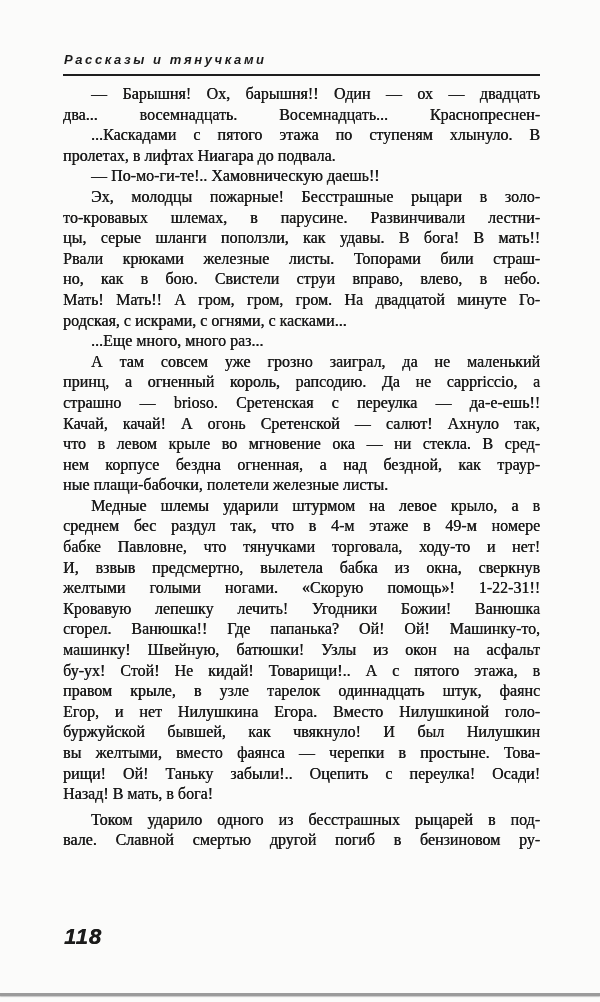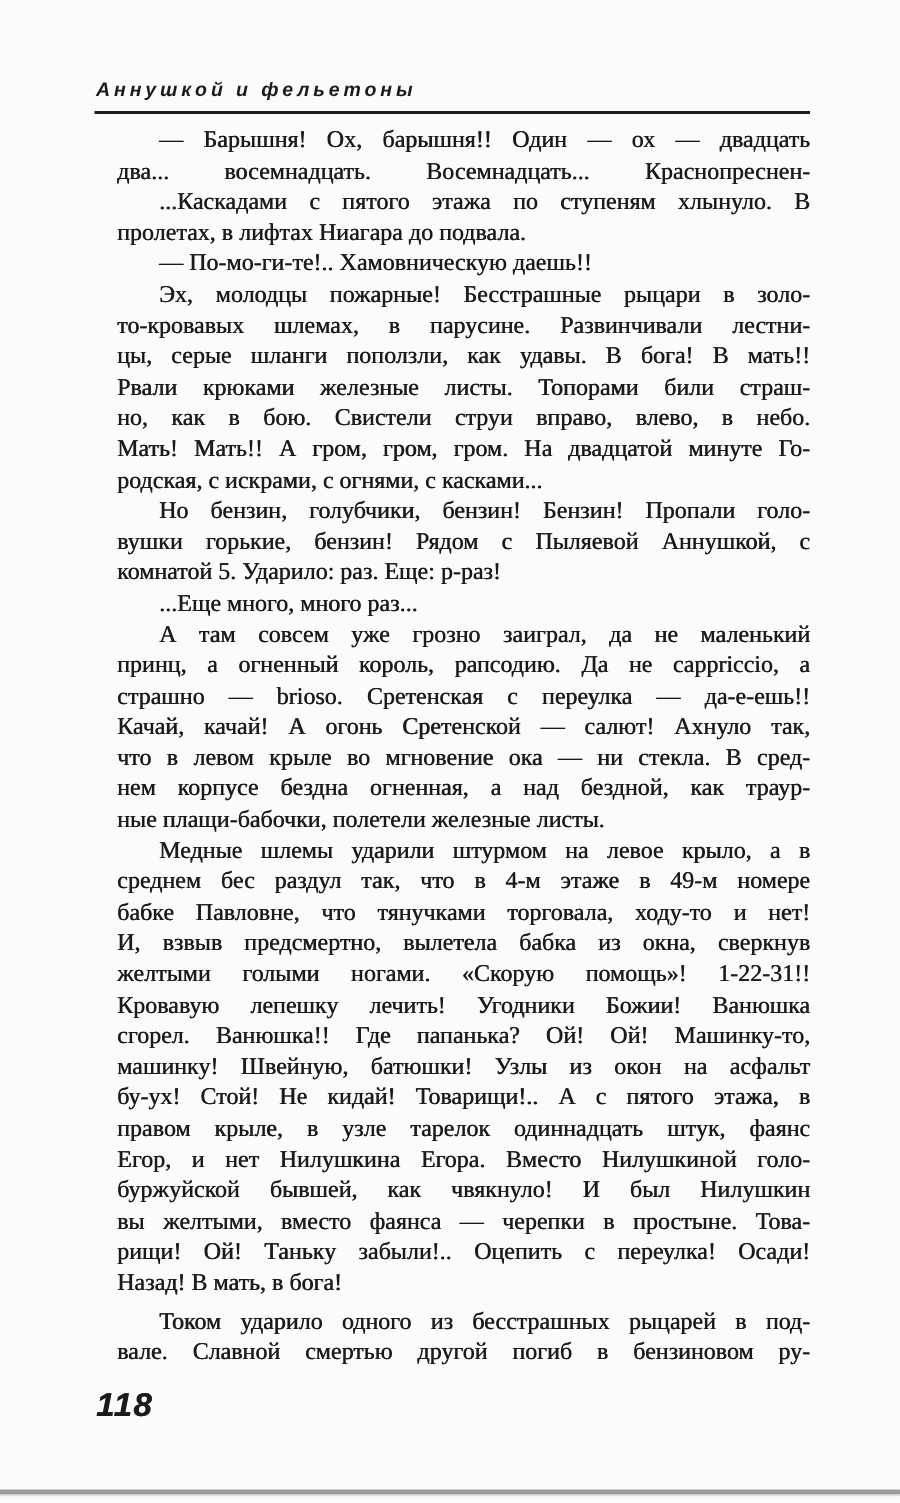--- a/index.html
+++ b/index.html
@@ -21,42 +21,42 @@
   .head-rule {
     position: absolute; left: 63px; top: 74px;
     width: 477px; height: 2px;
   }
   .body-text {
     position: absolute; left: 63px; top: 84px; width: 477px;
     font-size: 16px; line-height: 20.6px;
     text-shadow: 0.35px 0 0 currentColor; 
   }
   .para { margin: 0; }
-  .para .line { text-align: justify; text-align-last: justify; margin-left: 15px; }
+  .para .line { text-align: justify; text-align-last: justify; }
   .para .line.last { text-align-last: left; }
   .para .line.first { text-indent: 28px; }
   .para.gap-before { margin-top: 5px; }
   .page-number {
     position: absolute; left: 64px; top: 924px;
     font-family: "Liberation Sans", sans-serif;
     font-style: italic; font-weight: bold;
     font-size: 22px; letter-spacing: 1px;
     text-shadow: 0.35px 0 0 currentColor;
   }
   .bottom-edge {
     position: absolute; left: 0; top: 993px;
     width: 600px; height: 3px;
     box-shadow: 0 1px 1px rgba(120,120,120,0.4);
   }
 </style>
 </head>
 <body>
 
 <div class="page" style="background: rgb(251, 251, 250); color: rgb(27, 27, 27);">
-  <div class="running-head">Аннушкой и фельетоны</div>
+  <div class="running-head">Рассказы и тянучками</div>
   <div class="head-rule" style="background: rgb(30, 30, 30);"></div>
   <div class="body-text">
       <div class="para">
         <div class="line first">— Барышня! Ох, барышня!! Один — ох — двадцать</div>
         <div class="line">два... восемнадцать. Восемнадцать... Краснопреснен-</div>
       </div>
       <div class="para">
         <div class="line first">...Каскадами с пятого этажа по ступеням хлынуло. В</div>
         <div class="line last">пролетах, в лифтах Ниагара до подвала.</div>
       </div>
@@ -64,25 +64,20 @@
         <div class="line first last">— По-мо-ги-те!.. Хамовническую даешь!!</div>
       </div>
       <div class="para">
         <div class="line first">Эх, молодцы пожарные! Бесстрашные рыцари в золо-</div>
         <div class="line">то-кровавых шлемах, в парусине. Развинчивали лестни-</div>
         <div class="line">цы, серые шланги поползли, как удавы. В бога! В мать!!</div>
         <div class="line">Рвали крюками железные листы. Топорами били страш-</div>
         <div class="line">но, как в бою. Свистели струи вправо, влево, в небо.</div>
         <div class="line">Мать! Мать!! А гром, гром, гром. На двадцатой минуте Го-</div>
         <div class="line last">родская, с искрами, с огнями, с касками...</div>
-      </div>
-      <div class="para">
-        <div class="line first">Но бензин, голубчики, бензин! Бензин! Пропали голо-</div>
-        <div class="line">вушки горькие, бензин! Рядом с Пыляевой Аннушкой, с</div>
-        <div class="line last">комнатой 5. Ударило: раз. Еще: р-раз!</div>
       </div>
       <div class="para">
         <div class="line first last">...Еще много, много раз...</div>
       </div>
       <div class="para">
         <div class="line first">А там совсем уже грозно заиграл, да не маленький</div>
         <div class="line">принц, а огненный король, рапсодию. Да не cappriccio, а</div>
         <div class="line">страшно — brioso. Сретенская с переулка — да-е-ешь!!</div>
         <div class="line">Качай, качай! А огонь Сретенской — салют! Ахнуло так,</div>
         <div class="line">что в левом крыле во мгновение ока — ни стекла. В сред-</div>

